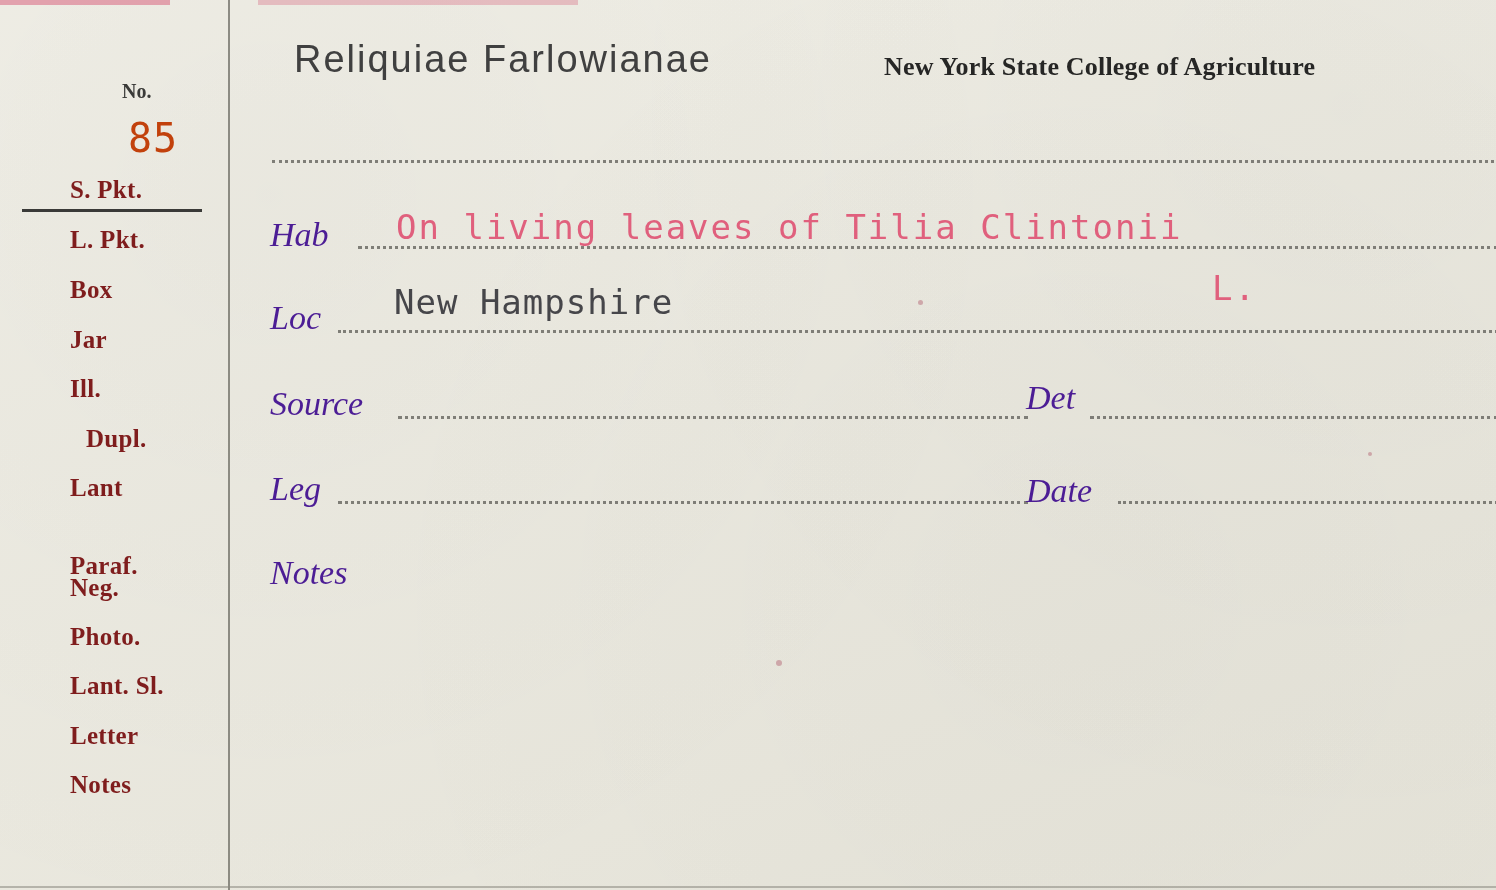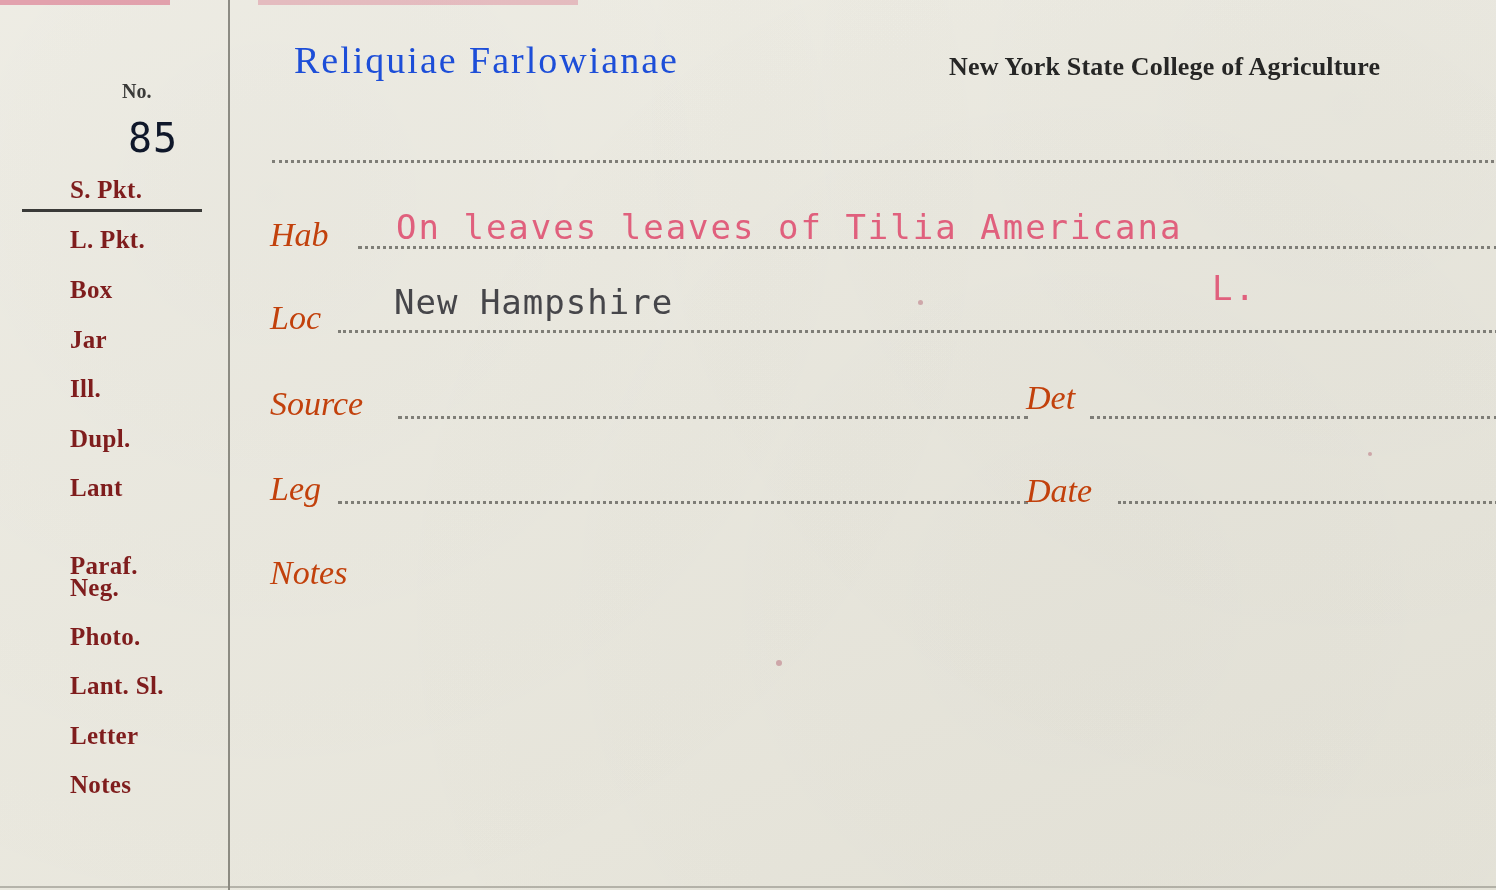--- a/index.html
+++ b/index.html
@@ -82,21 +82,21 @@
     font-weight: bold;
     font-size: 20px;
     color: #3a3a38;
   }
   .idx-number {
     position: absolute;
     left: 128px;
     top: 115px;
     font-family: "DejaVu Sans Mono", monospace;
     font-size: 40px;
-    color: #0f172a;
+    color: #c2410c;
     letter-spacing: 1px;
   }
   .idx-rule {
     position: absolute;
     left: 22px;
     top: 209px;
     width: 180px;
     height: 3px;
     background: #3a3a38;
   }
@@ -104,46 +104,46 @@
   
   .body-area {
     position: absolute;
     left: 228px;
     top: 0;
     right: 0;
     bottom: 0;
   }
   .institution {
     position: absolute;
-    left: 721px;
+    left: 656px;
     top: 52px;
     font-family: "Liberation Serif", serif;
     font-weight: bold;
     font-size: 26px;
     color: #262625;
     letter-spacing: 0.2px;
     white-space: nowrap;
   }
   .collection-title {
     position: absolute;
     left: 66px;
     top: 38px;
-    font-family: Liberation Serif, serif;
+    font-family: Liberation Sans, sans-serif;
     font-size: 38px;
-    color: #1d4ed8;
+    color: #404040;
     letter-spacing: 2px;
     white-space: nowrap;
   }
 
   .field-label {
     position: absolute;
     font-family: "Liberation Serif", serif;
     font-style: italic;
     font-size: 34px;
-    color: #c2410c;
+    color: #4c1d95;
   }
   .dots {
     position: absolute;
     border-bottom: 3px dotted #6d6c66;
     height: 0;
     opacity: 0.85;
   }
 
   .typed-red {
     position: absolute;
@@ -181,39 +181,39 @@
     <div class="idx-no">No.</div>
     <div class="idx-number">85</div>
 
     <div class="idx-rule"></div>
 
     <div class="idx-label" style="left:70px; top:176px;">S. Pkt.</div>
     <div class="idx-label" style="left:70px; top:226px;">L. Pkt.</div>
     <div class="idx-label" style="left:70px; top:276px;">Box</div>
     <div class="idx-label" style="left:70px; top:326px;">Jar</div>
     <div class="idx-label" style="left:70px; top:375px;">Ill.</div>
-    <div class="idx-label" style="left:70px; top:425px;text-align:center;">Dupl.</div>
+    <div class="idx-label" style="left:86px; top:425px;text-align:center;">Dupl.</div>
     <div class="idx-label" style="left:70px; top:474px;">Lant</div>
     <div class="idx-label" style="left:70px; top:552px;">Paraf.</div>
     <div class="idx-label" style="left:70px; top:574px;">Neg.</div>
     <div class="idx-label" style="left:70px; top:623px;">Photo.</div>
     <div class="idx-label" style="left:70px; top:672px;">Lant. Sl.</div>
     <div class="idx-label" style="left:70px; top:722px;">Letter</div>
     <div class="idx-label" style="left:70px; top:771px;">Notes</div>
   </div>
 
   <div class="body-area">
 
     <div class="collection-title">Reliquiae Farlowianae</div>
     <div class="institution">New York State College of Agriculture</div>
 
     <div class="dots" style="left:44px; top:160px; width:1222px;"></div>
 
     <div class="field-label" style="left:42px; top:216px;">Hab</div>
-    <div class="typed-red" style="left:168px; top:207px; font-size:34px; letter-spacing:2px;">On leaves leaves of Tilia Americana</div>
+    <div class="typed-red" style="left:168px; top:207px; font-size:34px; letter-spacing:2px;">On living leaves of Tilia Clintonii</div>
     <div class="typed-red" style="left:984px; top:268px; font-size:34px; letter-spacing:2px;">L.</div>
     <div class="dots" style="left:130px; top:246px; width:1140px;"></div>
 
     <div class="field-label" style="left:42px; top:299px;">Loc</div>
     <div class="typed-dark" style="left:118px; top:282px; font-size:34px; letter-spacing:1px;margin-left:48px;">New Hampshire</div>
     <div class="dots" style="left:110px; top:330px; width:1160px;"></div>
 
     <div class="field-label" style="left:42px; top:385px;">Source</div>
     <div class="dots" style="left:170px; top:416px; width:630px;"></div>
     <div class="field-label" style="left:798px; top:379px;">Det</div>

